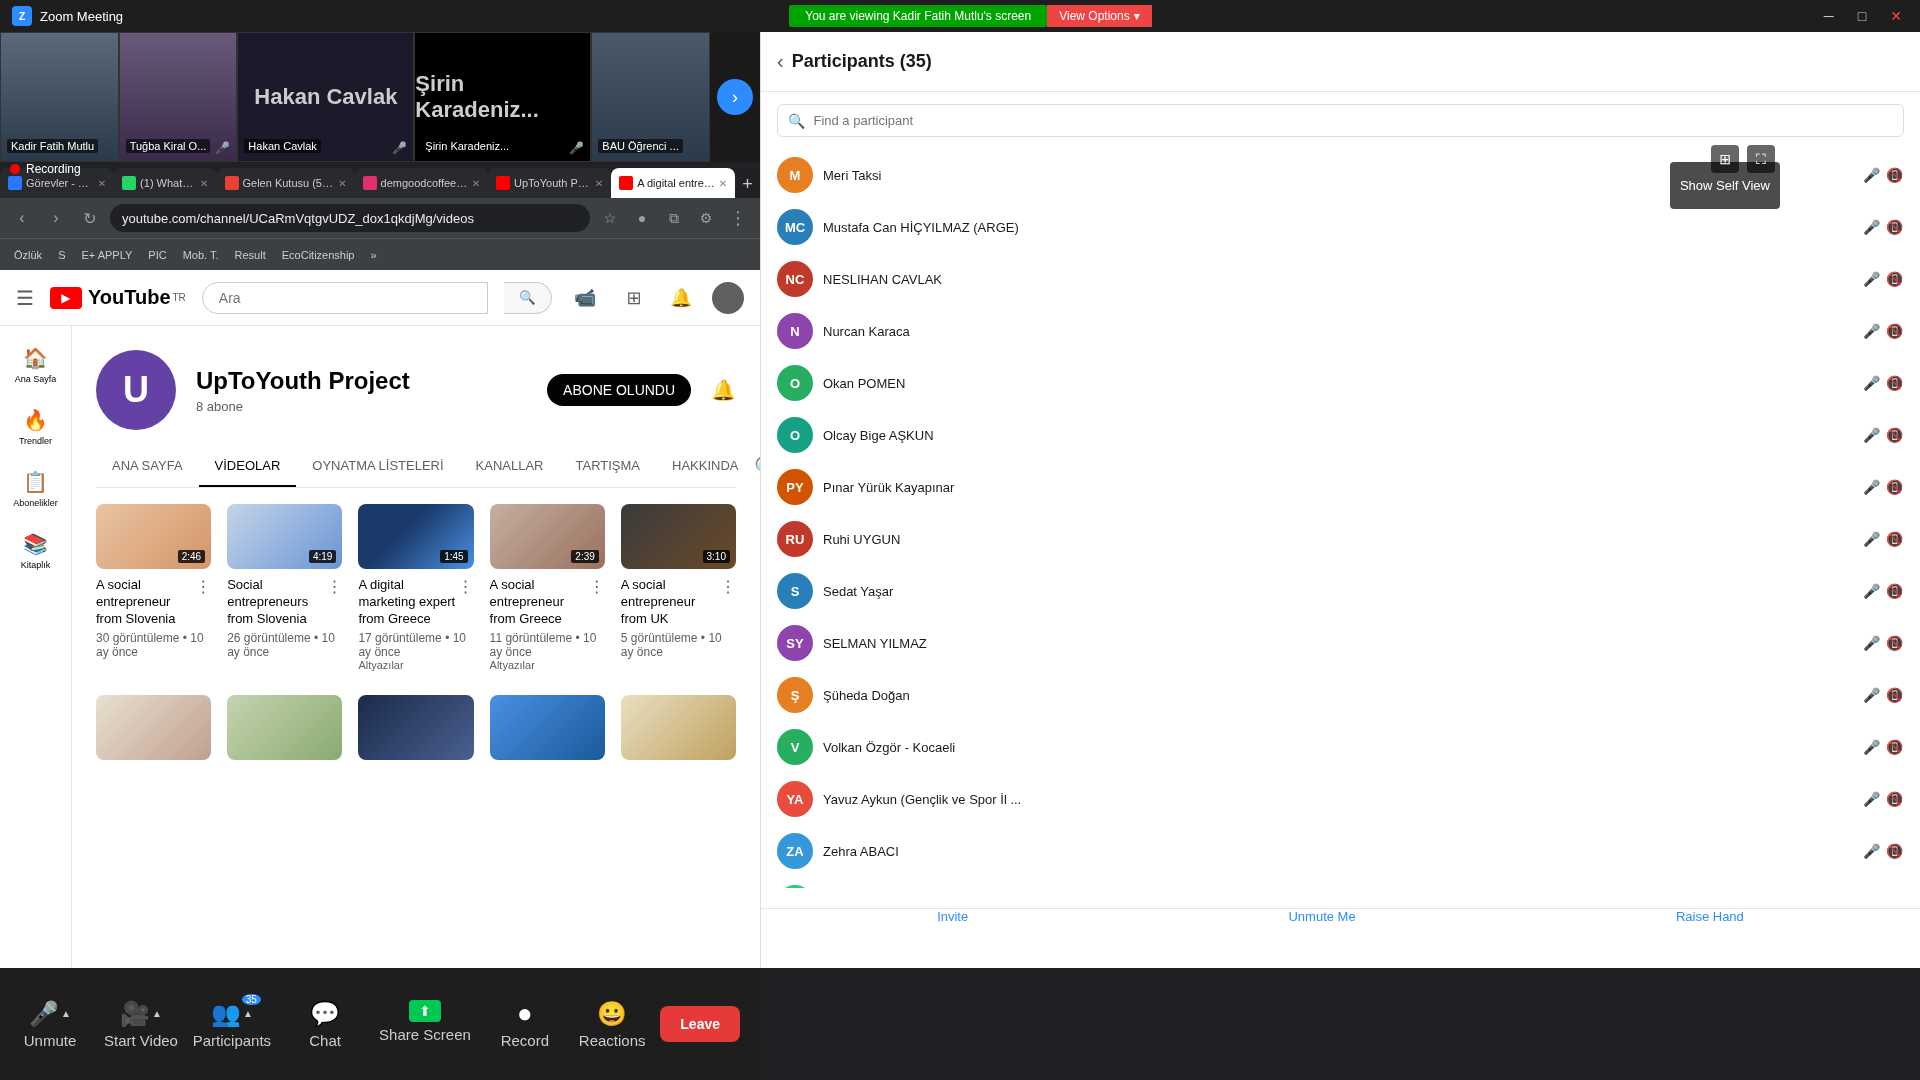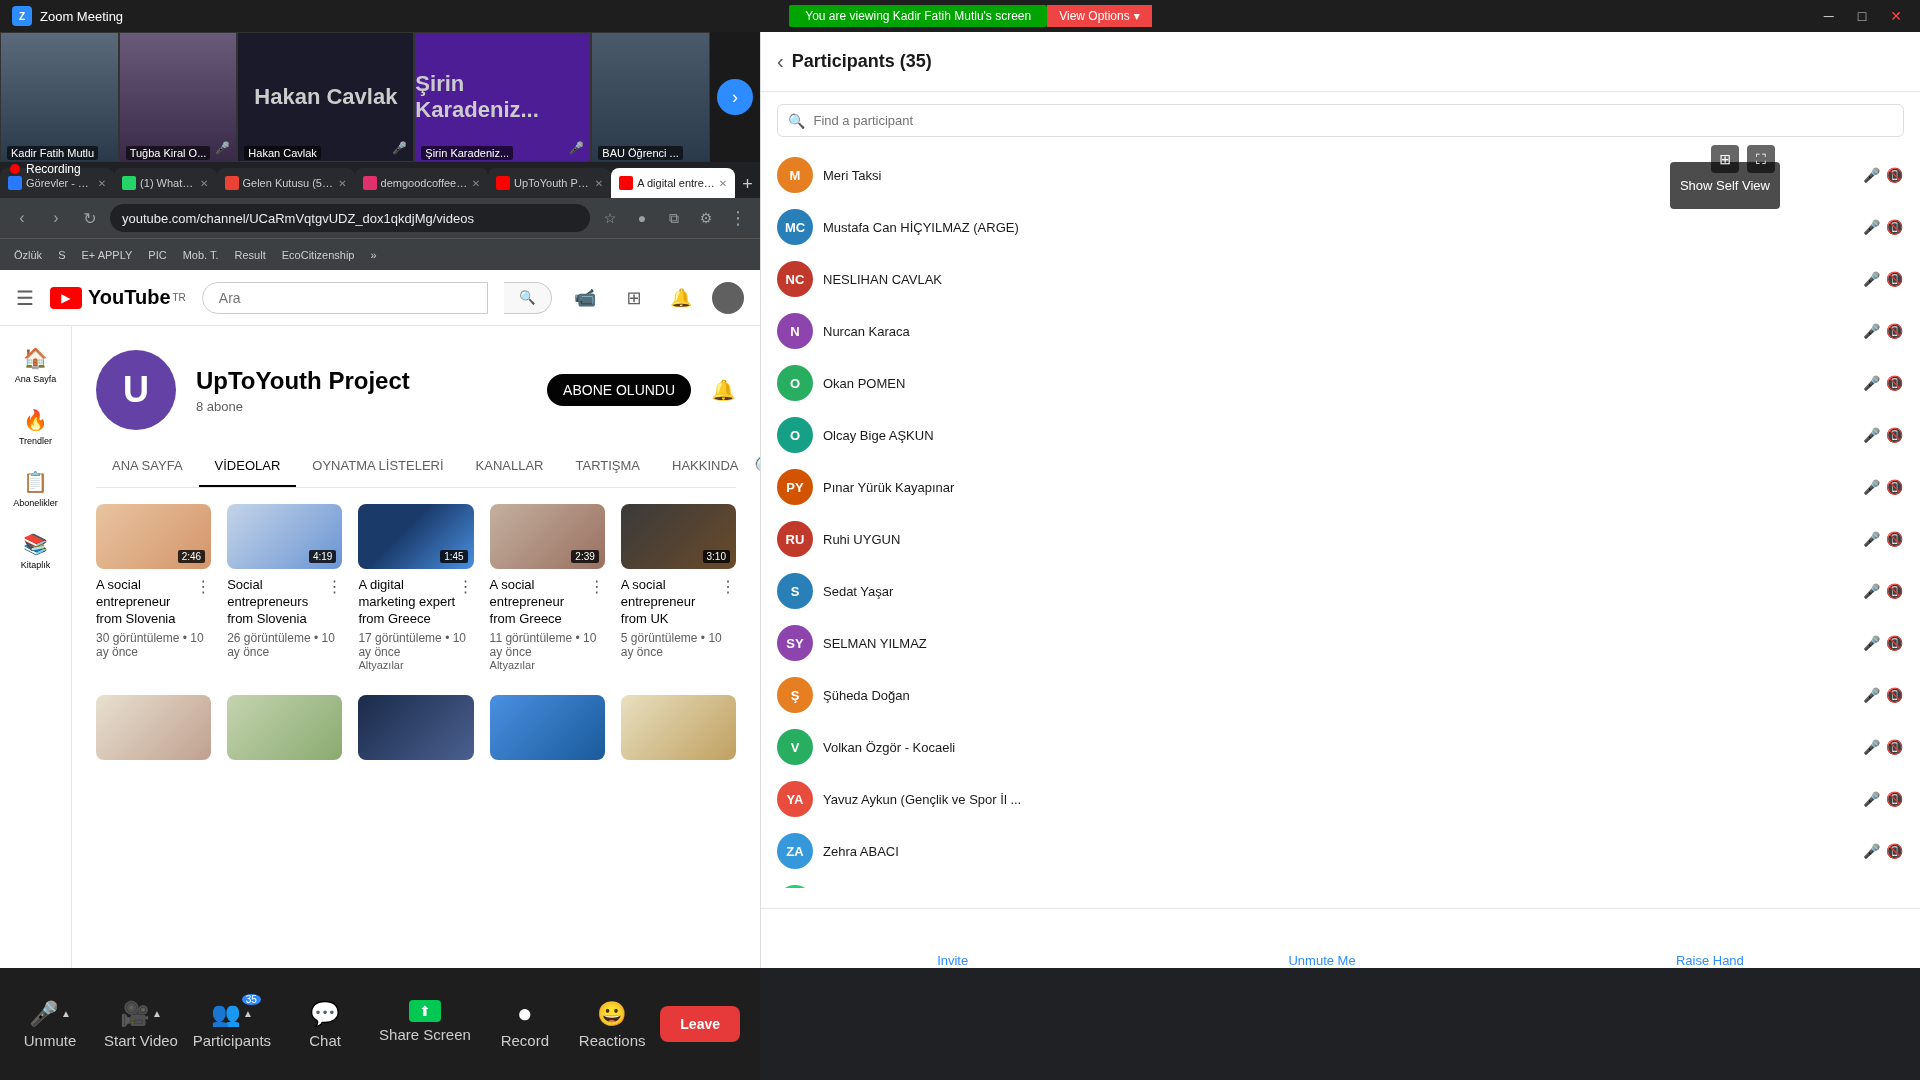--- a/index.html
+++ b/index.html
@@ -55,21 +55,21 @@
       border: 1px solid #333;
       display: flex;
       flex-direction: column;
       align-items: center;
       justify-content: flex-end;
       position: relative;
       overflow: hidden;
     }
     .video-label {
       position: absolute;
-      bottom: 1px; left: 6px;
+      bottom: 8px; left: 6px;
       color: white;
       font-size: 11px;
       background: rgba(0,0,0,0.6);
       padding: 1px 4px;
       border-radius: 2px;
     }
     .video-mute-icon {
       position: absolute;
       bottom: 6px; right: 6px;
       color: #ff4444;
@@ -450,21 +450,21 @@
     }
     .p-name { flex: 1; font-size: 13px; color: #1a1a1a; }
     .p-icons { display: flex; gap: 6px; align-items: center; }
     .p-icon { font-size: 14px; color: #888; }
     .p-icon.muted { color: #ff4444; }
 
     .panel-footer {
       height: 60px;
       border-top: 1px solid #e5e5e5;
       display: flex;
-      align-items: flex-end;
+      align-items: flex-start;
       justify-content: space-around;
       padding: 0 16px;
       margin-top: 20px;
     }
     .panel-footer-btn {
       background: none; border: none;
       font-size: 13px; color: #2d8cff;
       cursor: pointer; font-weight: 500;
     }
 
@@ -558,21 +558,21 @@
   <div class="video-thumb">
     <div class="person-silhouette" style="background: linear-gradient(180deg,#6a5a7a,#3a2a4a);"></div>
     <span class="video-label">Tuğba Kiral O...</span>
     <span class="video-mute-icon">🎤</span>
   </div>
   <div class="video-thumb" style="flex: 1.5; display:flex; align-items:center; justify-content:center; background:#1a1a2a; position:relative;">
     <span style="color:#ccc; font-size:22px; font-weight:600;">Hakan Cavlak</span>
     <span class="video-label">Hakan Cavlak</span>
     <span class="video-mute-icon">🎤</span>
   </div>
-  <div class="video-thumb" style="flex: 1.5; display:flex; align-items:center; justify-content:center; background:#4c1d95; position:relative;">
+  <div class="video-thumb" style="flex: 1.5; display:flex; align-items:center; justify-content:center; background:#000000; position:relative;">
     <span style="color:#ccc; font-size:22px; font-weight:600;">Şirin Karadeniz...</span>
     <span class="video-label">Şirin Karadeniz...</span>
     <span class="video-mute-icon">🎤</span>
   </div>
   <div class="video-thumb">
     <div class="person-silhouette" style="background: linear-gradient(180deg,#4a5a6a,#2a3a4a);"></div>
     <span class="video-label">BAU Öğrenci ...</span>
   </div>
   <div class="video-thumb-nav">
     <div class="nav-circle">›</div>

